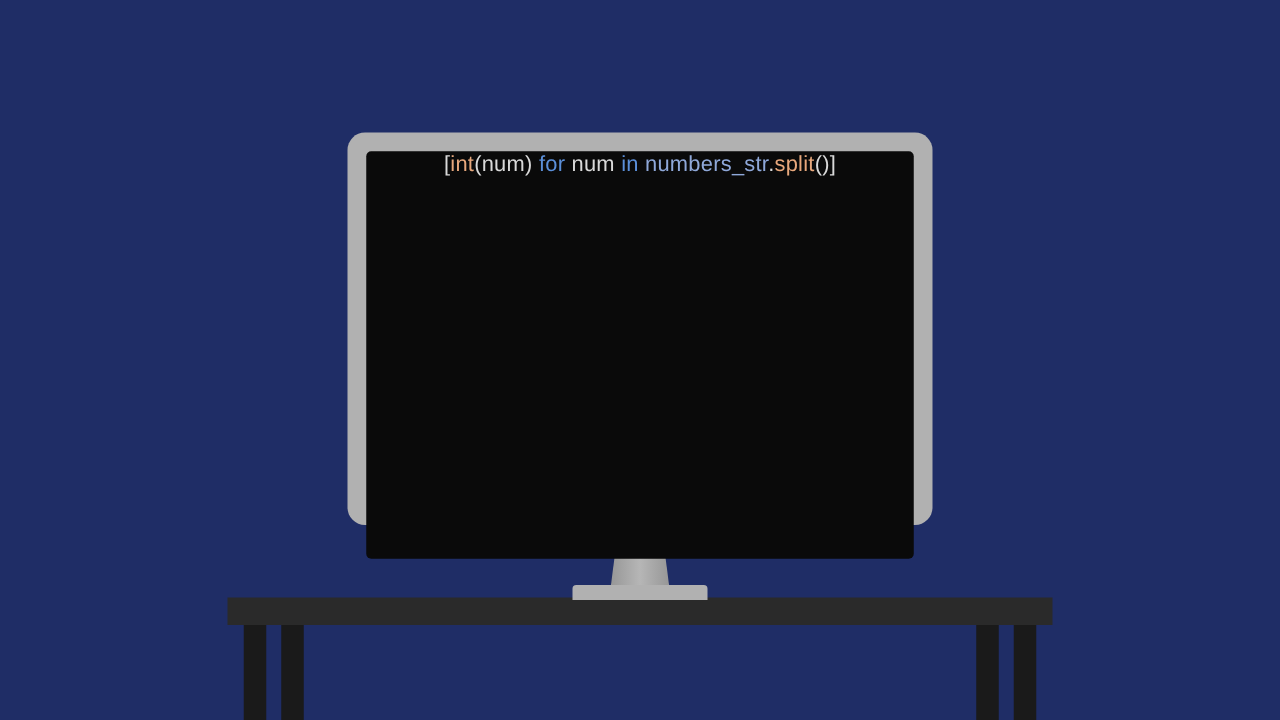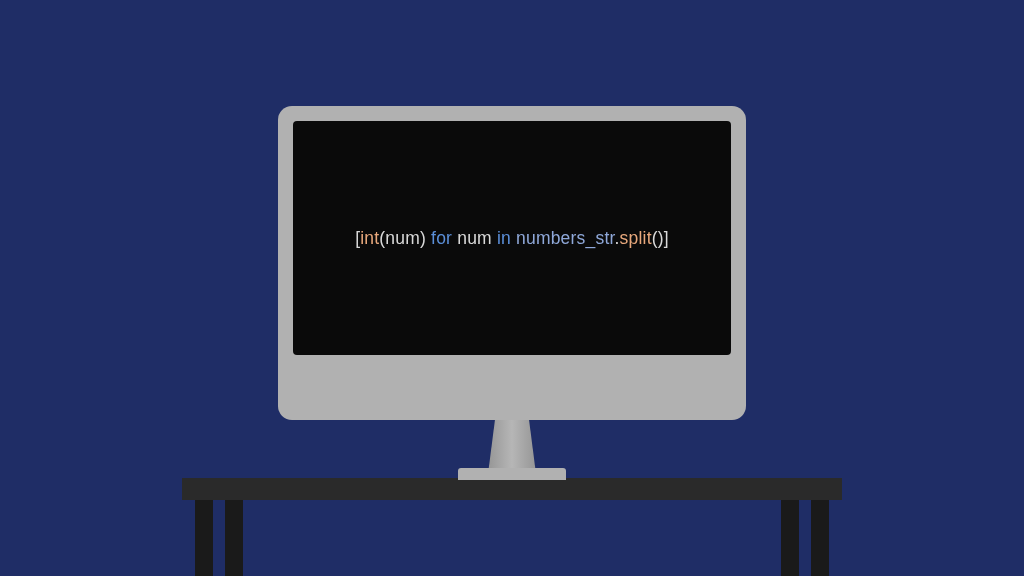--- a/index.html
+++ b/index.html
@@ -59,25 +59,24 @@
       width: 468px;
       height: 314px;
       background: #b1b1b1;
       border-radius: 14px;
     }
     .monitor-screen {
       position: absolute;
       left: 293px;
       top: 121px;
       width: 438px;
-      height: 234px;
+      height: 326px;
       background: #0a0a0a;
       border-radius: 4px;
       display: flex;
-      align-items: center;
       justify-content: center;
     }
     .code-line {
       font-size: 17.5px;
       font-weight: 400;
       white-space: nowrap;
       letter-spacing: 0.2px;
     }
     .tok-bracket { color: #d9d9d9; }
     .tok-func { color: #e8a87c; }

